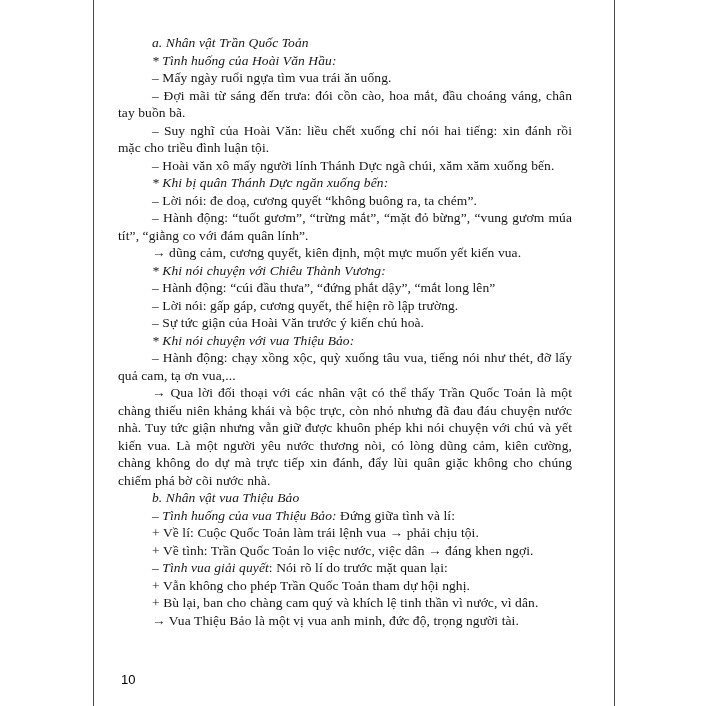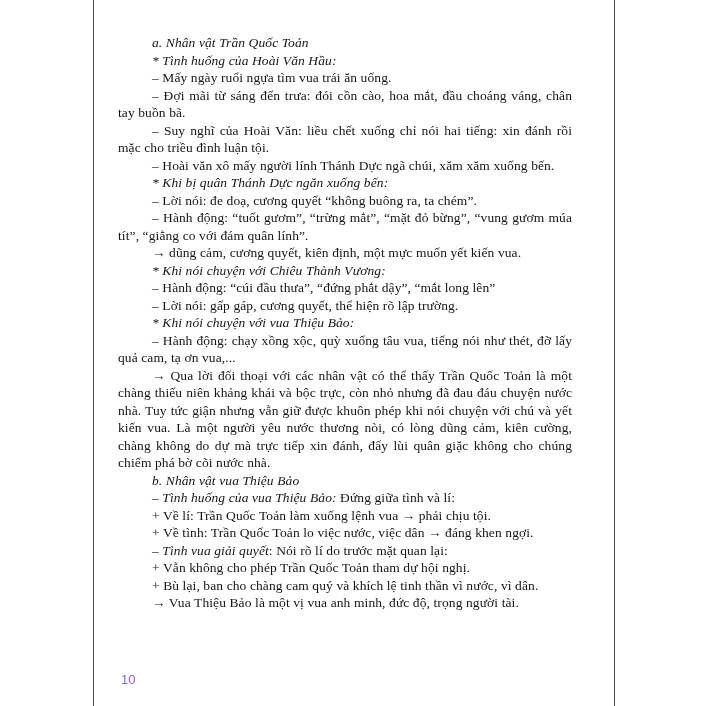--- a/index.html
+++ b/index.html
@@ -15,21 +15,21 @@
     font-size:13.5px; line-height:17.5px; text-align:justify;
     letter-spacing:0.1px;
   }
   .content p { margin:0; text-indent:34px; }
   .title { font-weight:bold; font-style:italic; }
   .it    { font-style:italic; }
   .plus  { text-indent:45px; }
   .em    { font-style:italic;margin-top:16px; }
   .pagenum {
     position:absolute; left:121px; top:672px;
-    font-family:"Liberation Sans", sans-serif; font-size:13px; color:#8b5cf6;
+    font-family:"Liberation Sans", sans-serif; font-size:13px; color:#000000;
   }
 </style>
 </head>
 <body>
 
 <div class="canvas">
   <div class="vline left"></div>
   <div class="vline right"></div>
 
   <div class="content">
@@ -39,26 +39,27 @@
     <p class="p">– Đợi mãi từ sáng đến trưa: đói cồn cào, hoa mắt, đầu choáng váng, chân tay buồn bã.</p>
     <p class="p">– Suy nghĩ của Hoài Văn: liều chết xuống chỉ nói hai tiếng: xin đánh rồi mặc cho triều đình luận tội.</p>
     <p class="p">– Hoài văn xô mấy người lính Thánh Dực ngã chúi, xăm xăm xuống bến.</p>
     <p class="it">* Khi bị quân Thánh Dực ngăn xuống bến:</p>
     <p class="p">– Lời nói: đe doạ, cương quyết “không buông ra, ta chém”.</p>
     <p class="p">– Hành động: “tuốt gươm”, “trừng mắt”, “mặt đỏ bừng”, “vung gươm múa tít”, “giằng co với đám quân lính”.</p>
     <p class="p">→ dũng cảm, cương quyết, kiên định, một mực muốn yết kiến vua.</p>
     <p class="it">* Khi nói chuyện với Chiêu Thành Vương:</p>
     <p class="p">– Hành động: “cúi đầu thưa”, “đứng phắt dậy”, “mắt long lên”</p>
     <p class="p">– Lời nói: gấp gáp, cương quyết, thể hiện rõ lập trường.</p>
+    <p class="p">– Sự tức giận của Hoài Văn trước ý kiến chủ hoà.</p>
     <p class="it">* Khi nói chuyện với vua Thiệu Bảo:</p>
     <p class="p">– Hành động: chạy xồng xộc, quỳ xuống tâu vua, tiếng nói như thét, đỡ lấy quả cam, tạ ơn vua,...</p>
     <p class="p">→ Qua lời đối thoại với các nhân vật có thể thấy Trần Quốc Toản là một chàng thiếu niên khảng khái và bộc trực, còn nhỏ nhưng đã đau đáu chuyện nước nhà. Tuy tức giận nhưng vẫn giữ được khuôn phép khi nói chuyện với chú và yết kiến vua. Là một người yêu nước thương nòi, có lòng dũng cảm, kiên cường, chàng không do dự mà trực tiếp xin đánh, đẩy lùi quân giặc không cho chúng chiếm phá bờ cõi nước nhà.</p>
     <p class="it">b. Nhân vật vua Thiệu Bảo</p>
     <p class="p"><span class="em">– Tình huống của vua Thiệu Bảo:</span><span> Đứng giữa tình và lí:</span></p>
-    <p class="plus">+ Về lí: Trần Quốc Toản làm xuống lệnh vua → phải chịu tội.</p>
+    <p class="plus">+ Về lí: Cuộc Quốc Toản làm trái lệnh vua → phải chịu tội.</p>
     <p class="plus">+ Về tình: Trần Quốc Toản lo việc nước, việc dân → đáng khen ngợi.</p>
     <p class="p"><span class="em">– Tình vua giải quyết</span><span>: Nói rõ lí do trước mặt quan lại:</span></p>
     <p class="plus">+ Vẫn không cho phép Trần Quốc Toản tham dự hội nghị.</p>
     <p class="plus">+ Bù lại, ban cho chàng cam quý và khích lệ tinh thần vì nước, vì dân.</p>
     <p class="p">→ Vua Thiệu Bảo là một vị vua anh minh, đức độ, trọng người tài.</p>
   </div>
 
   <div class="pagenum">10</div>
 </div>
 

